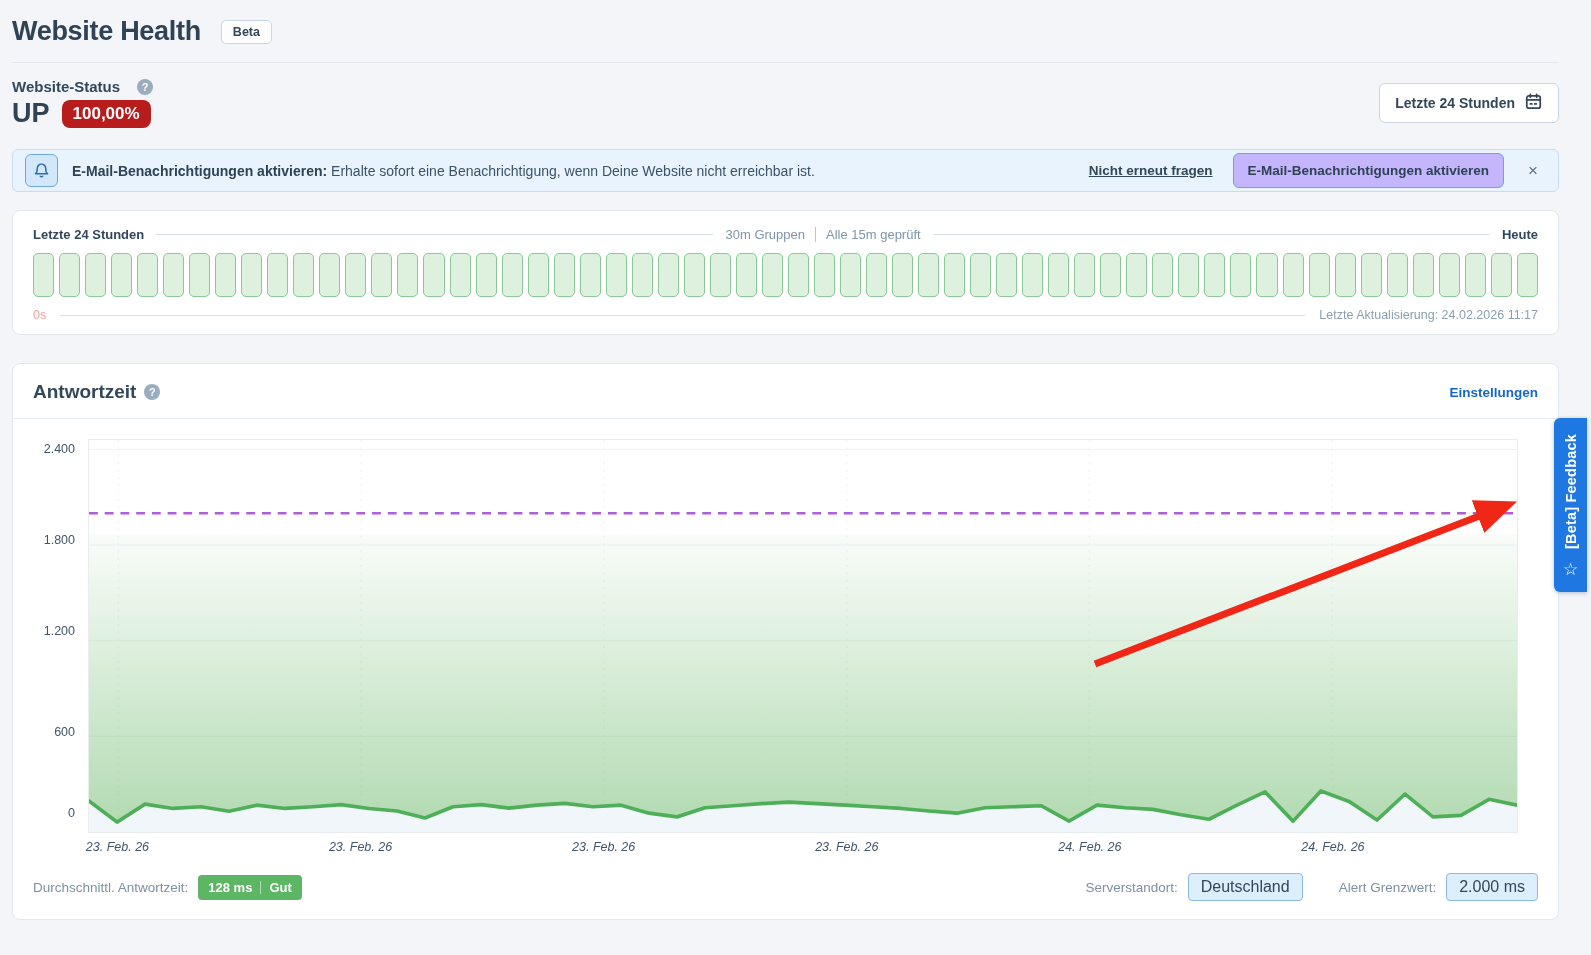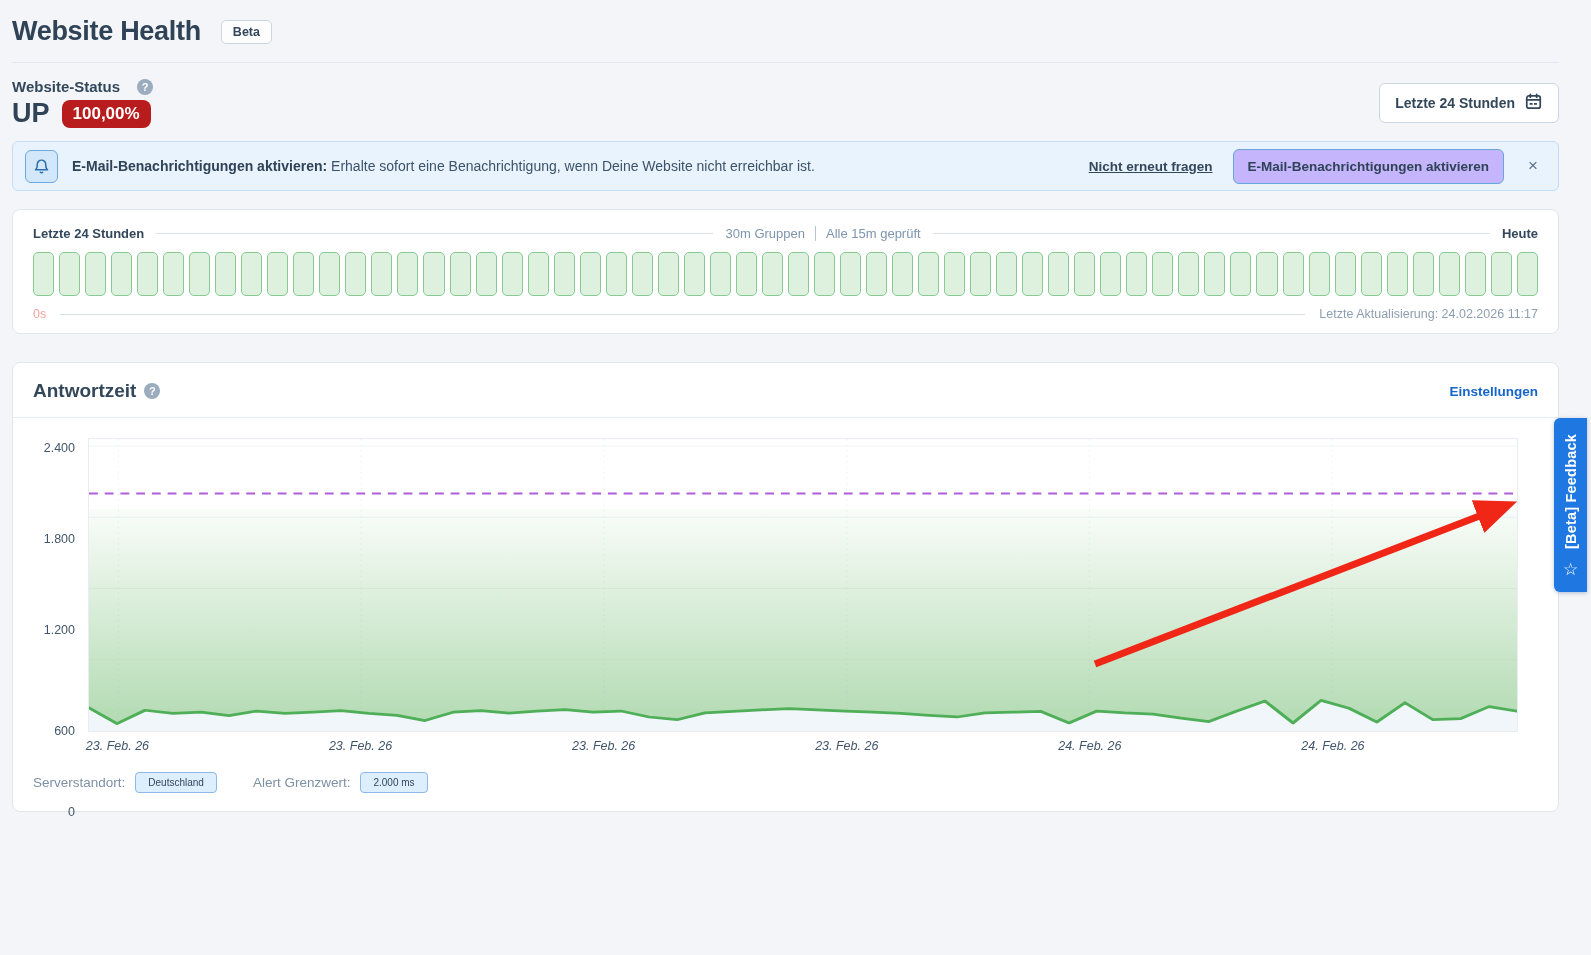--- a/index.html
+++ b/index.html
@@ -40,21 +40,21 @@
   }
   .range-btn {
     display:flex; align-items:center; gap:9px;
     background:#fff; border:1px solid #ccd6e0; border-radius:6px;
     padding:8px 15px; font-size:14px; font-weight:700; color:#33475b;
     cursor:pointer; margin-top:5px;
   }
 
   
   .banner {
-    margin-top:12px; height:50px;
+    margin-top:20px; height:43px;
     background:#e8f3fd; border:1px solid #c3ddf5; border-radius:6px;
     display:flex; align-items:center; gap:14px; padding:0 16px 0 12px;
   }
   .bell-box {
     width:33px; height:33px; flex:0 0 33px;
     background:#d3e7fa; border:1px solid #6ea8de; border-radius:6px;
     display:flex; align-items:center; justify-content:center;
   }
   .banner-text { flex:1; font-size:14px; color:#3c5268; }
   .banner-text b { color:#2f4256; }
@@ -90,21 +90,21 @@
   .resp-head {
     display:flex; align-items:center; justify-content:space-between;
     padding:17px 20px 15px; border-bottom:1px solid #e8edf1;
   }
   .resp-title-row { display:flex; align-items:center; gap:8px; }
   .resp-title { font-size:19px; font-weight:700; }
   .settings-link { font-size:13.5px; font-weight:700; color:#1566c9; cursor:pointer; }
 
   .chart-outer { position:relative; margin:20px 40px 0 75px; }
   .chart-area {
-    position:relative; height:294px;
+    position:relative; height:394px;
     border:1px solid #e9edf1; background:#fff;
   }
   .chart-area svg { display:block; width:100%; height:100%; }
   .ytick {
     position:absolute; right:100%; margin-right:14px;
     transform:translateY(-50%);
     font-size:12.5px; color:#42566b; white-space:nowrap;
   }
   .xlabels { position:relative; height:26px;font-style:italic; }
   .xlabel {
@@ -120,21 +120,21 @@
   .stat-right { gap:10px; }
   .stat-label { font-size:13.5px; color:#7c90a6; }
   .avg-badge {
     display:flex; align-items:center; gap:8px;
     background:#5cb663; color:#fff; font-size:13px; font-weight:700;
     border-radius:4px; padding:5px 10px;
   }
   .avg-badge .bdiv { width:1px; height:13px; background:rgba(255,255,255,0.55); }
   .pill {
     background:#ddeefc; border:1px solid #8cb9e9; border-radius:4px;
-    font-size:10px; color:#33475b; padding:4px 12px; cursor:pointer; white-space:nowrap;
+    font-size:16px; color:#33475b; padding:4px 12px; cursor:pointer; white-space:nowrap;
   }
   .gap28 { width:16px; }
 
   
   .feedback-tab {
     position:absolute; right:4px; top:418px; width:33px; height:174px;
     background:#1f78e1; border-radius:6px 0 0 6px;
     display:flex; flex-direction:column; align-items:center; justify-content:flex-end;
     cursor:pointer; z-index:40;
     box-shadow:0 1px 4px rgba(20,60,120,0.3);
@@ -326,20 +326,28 @@
           <span class="xlabel" style="left: 2.06%;">23. Feb. 26</span>
           <span class="xlabel" style="left: 19.06%;">23. Feb. 26</span>
           <span class="xlabel" style="left: 36.06%;">23. Feb. 26</span>
           <span class="xlabel" style="left: 53.06%;">23. Feb. 26</span>
           <span class="xlabel" style="left: 70.06%;">24. Feb. 26</span>
           <span class="xlabel" style="left: 87.06%;">24. Feb. 26</span>
         </div>
     </div>
 
     <div class="stats-row">
+      <div class="stat-left">
+        <span class="stat-label">Durchschnittl. Antwortzeit:</span>
+        <span class="avg-badge">
+          <span>128 ms</span>
+          <span class="bdiv"></span>
+          <span>Gut</span>
+        </span>
+      </div>
       <div class="stat-right">
         <span class="stat-label">Serverstandort:</span>
         <span class="pill">Deutschland</span>
         <span class="gap28"></span>
         <span class="stat-label">Alert Grenzwert:</span>
         <span class="pill">2.000 ms</span>
       </div>
     </div>
   </div>
 

